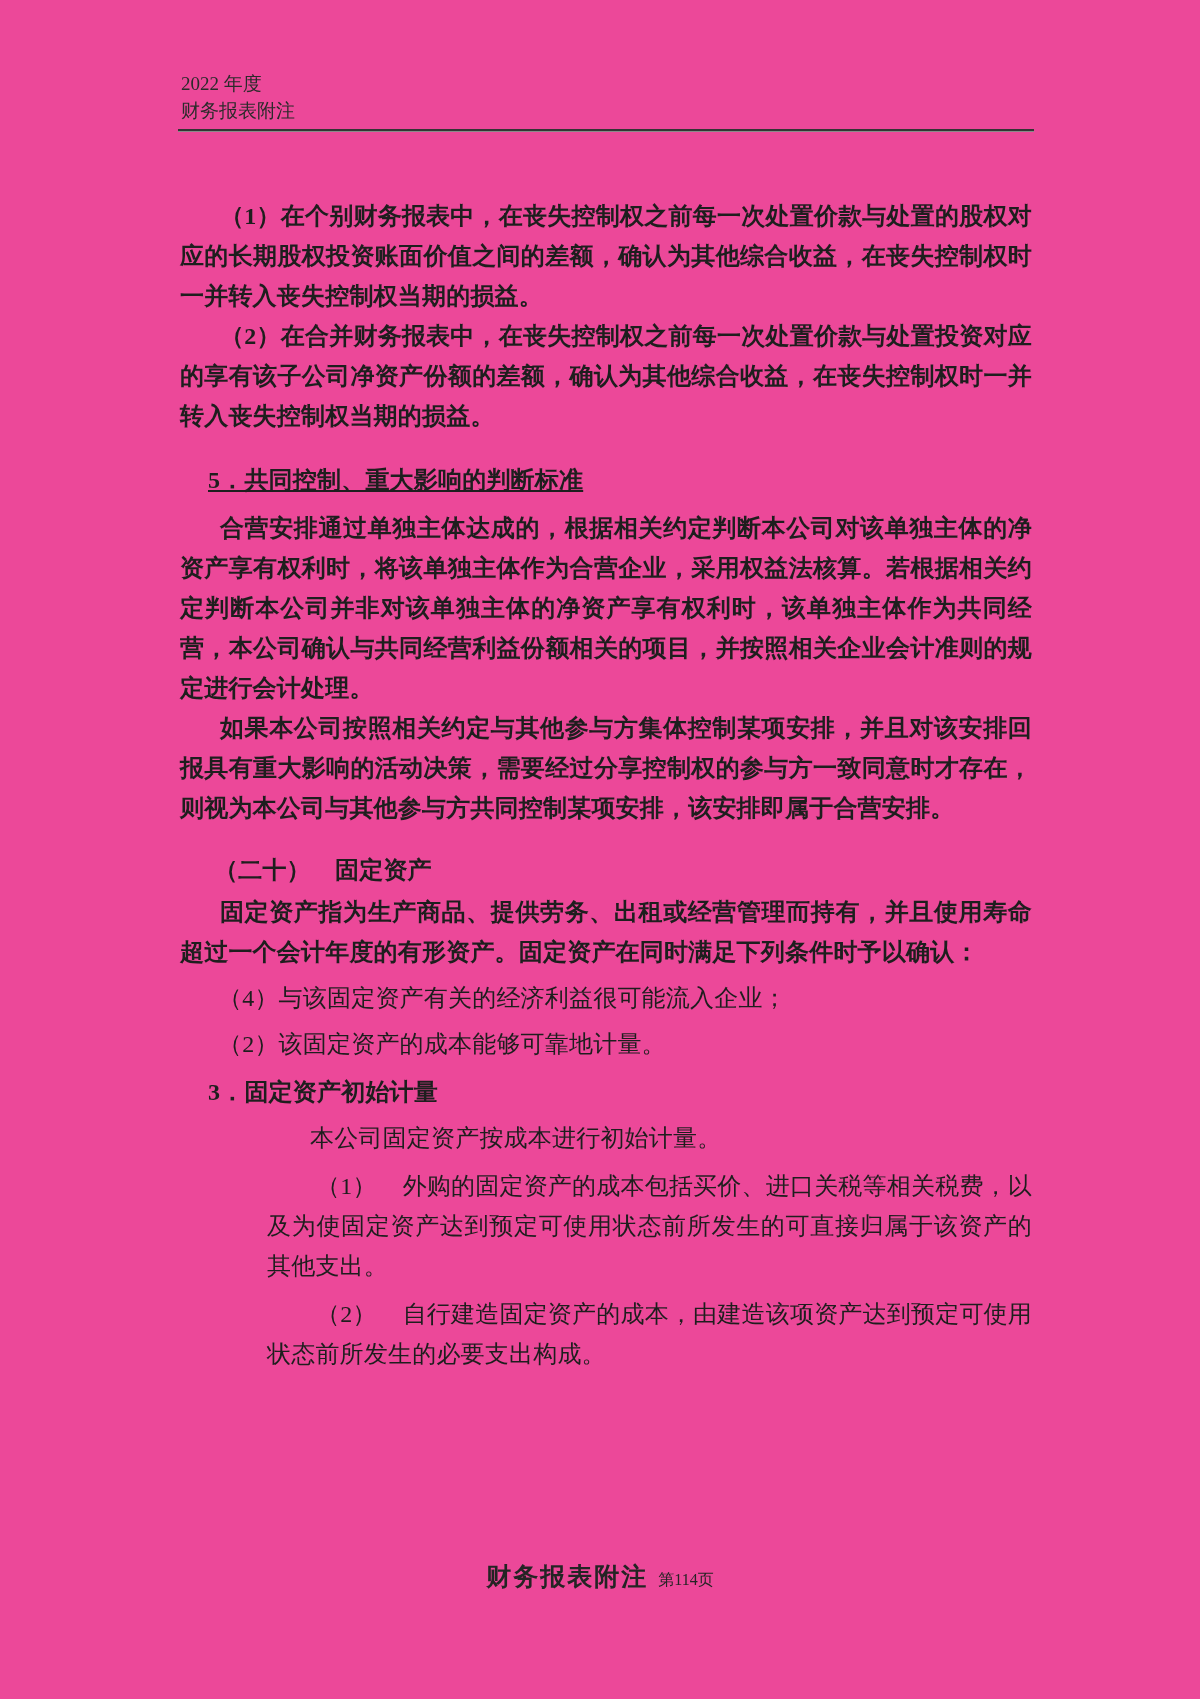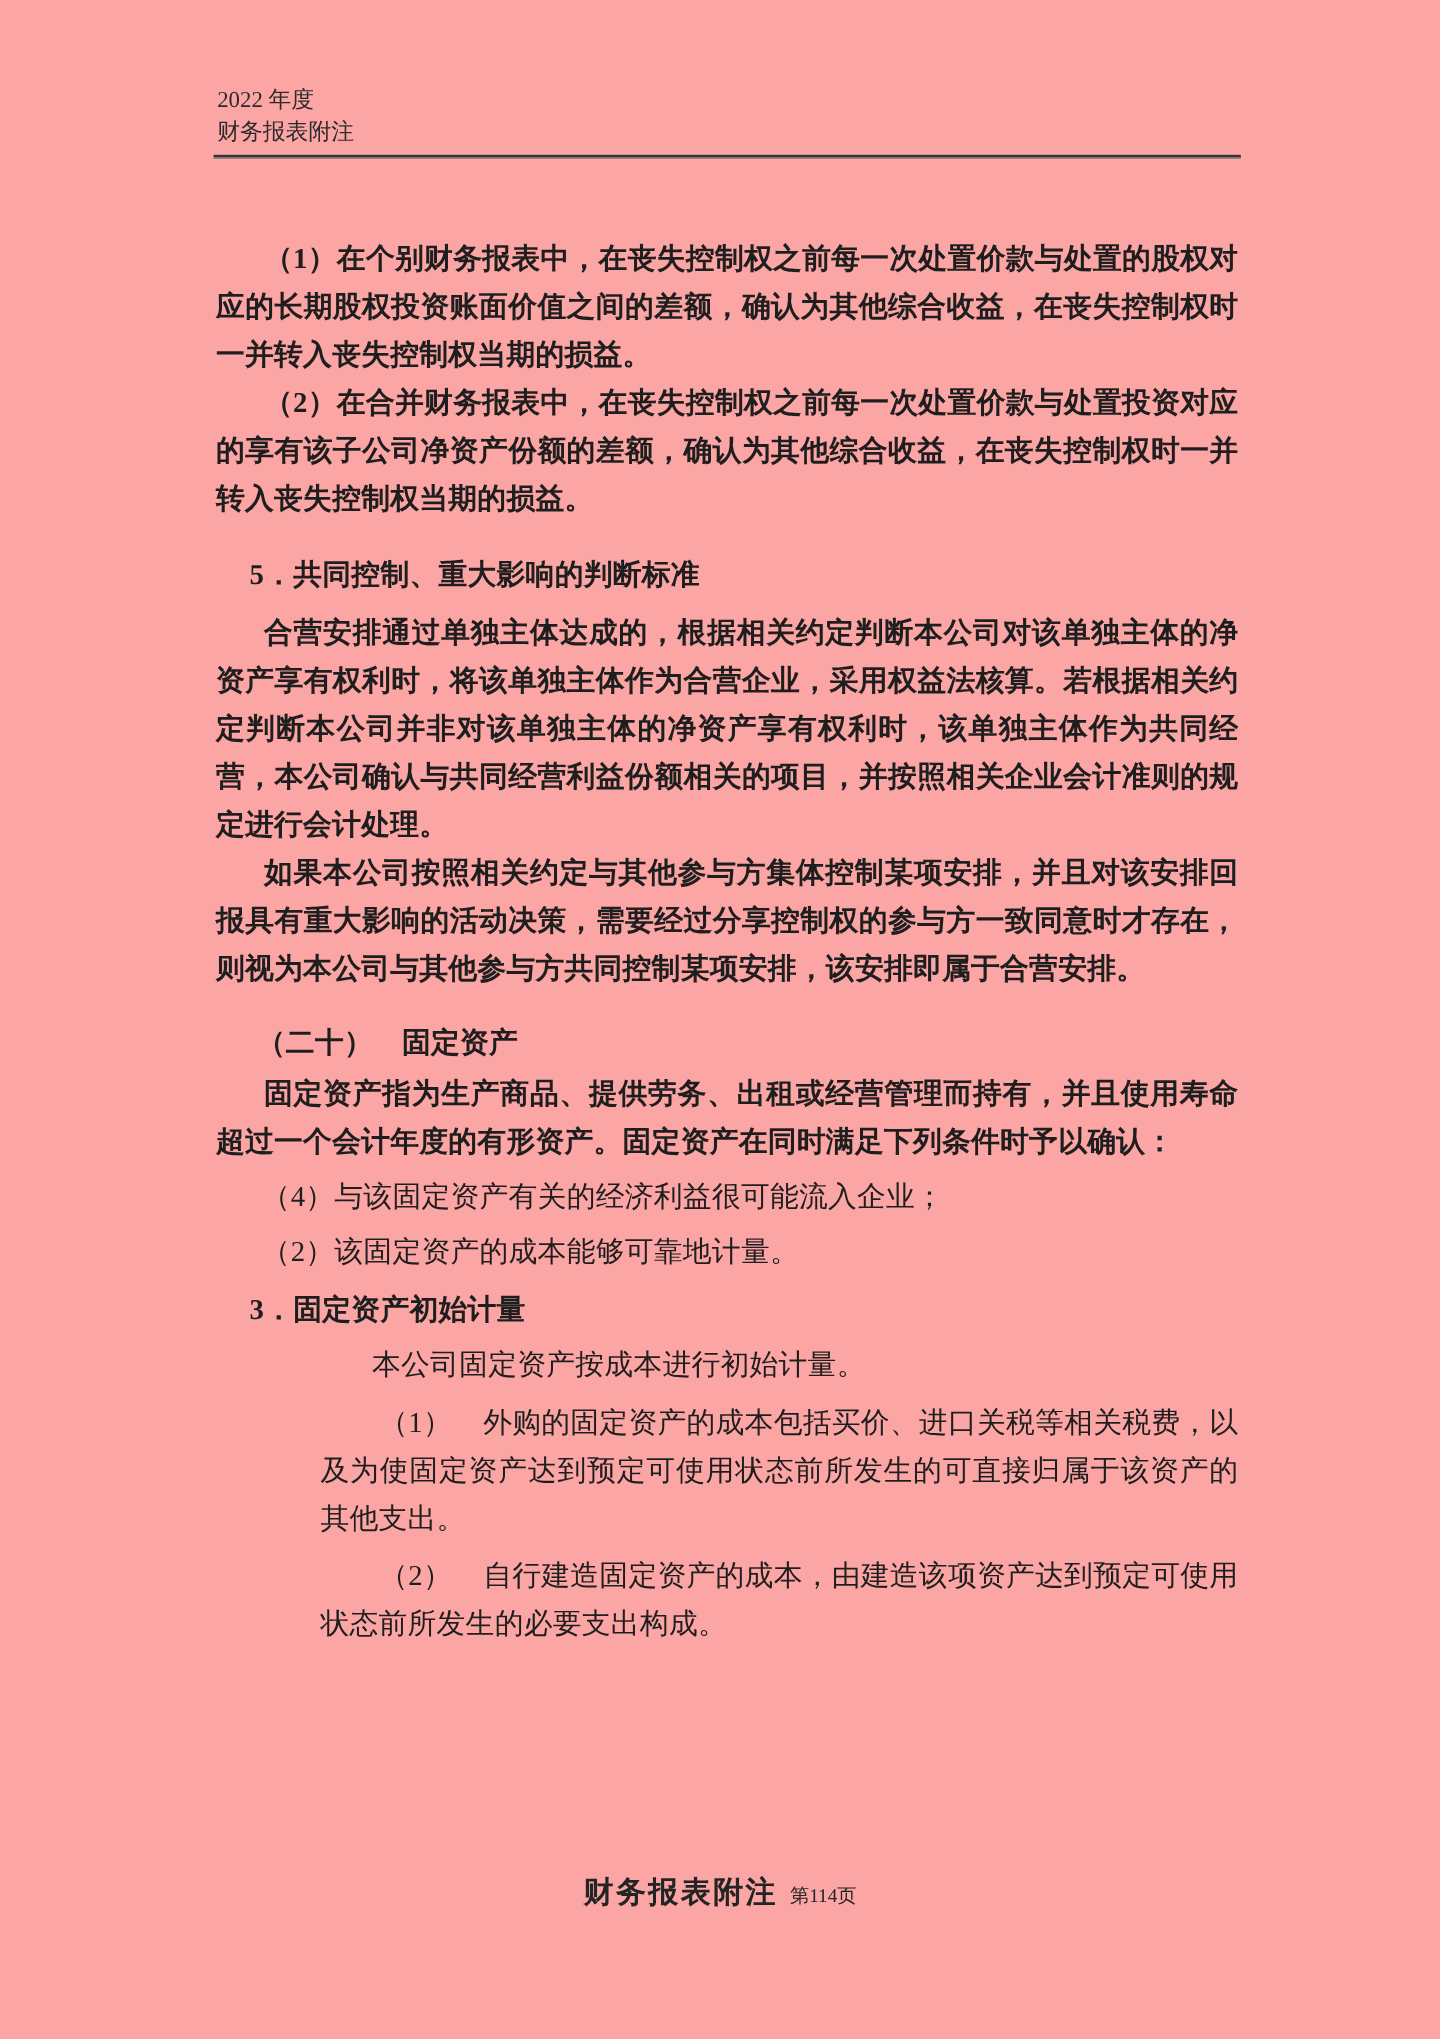--- a/index.html
+++ b/index.html
@@ -5,21 +5,21 @@
   html, body {
     margin: 0;
     padding: 0;
     background: #e8e8e6;
   }
   .page {
     position: relative;
     width: 1200px;
     height: 1699px;
     margin: 0 auto;
-    background: #fca5a5;
+    background: #ec4899;
     font-family: "Liberation Serif", "DejaVu Serif", serif;
     color: #1e1e1e;
     overflow: hidden;
   }
   
   .doc-header {
     position: absolute;
     left: 178px;
     top: 70px;
     width: 856px;
@@ -47,21 +47,21 @@
     line-height: 40px;
     text-align: justify;
     letter-spacing: 0.2px;
   }
   .para { text-indent: 40px; margin: 0; font-weight: bold; }
   .h-sub {
     font-weight: bold;
     margin: 0 0 0 28px;
     text-indent: 0;
   }
-  .h-sub.h-joint   { margin-top: 24px; margin-bottom: 8px; }
+  .h-sub.h-joint   { margin-top: 24px; margin-bottom: 8px; text-decoration: underline; }
   .h-sub.h-recog   { margin-top: 12px; margin-bottom: 4px; }
   .h-sub.h-initial { margin-top: 8px;  margin-bottom: 4px; }
   .h-section {
     font-weight: bold;
     margin: 22px 0 2px 34px;
     text-indent: 0;
   }
   .cond-item { margin: 6px 0 0 38px; }
   .p-cost    { margin: 6px 0 0 130px; }
   .hang-item {

